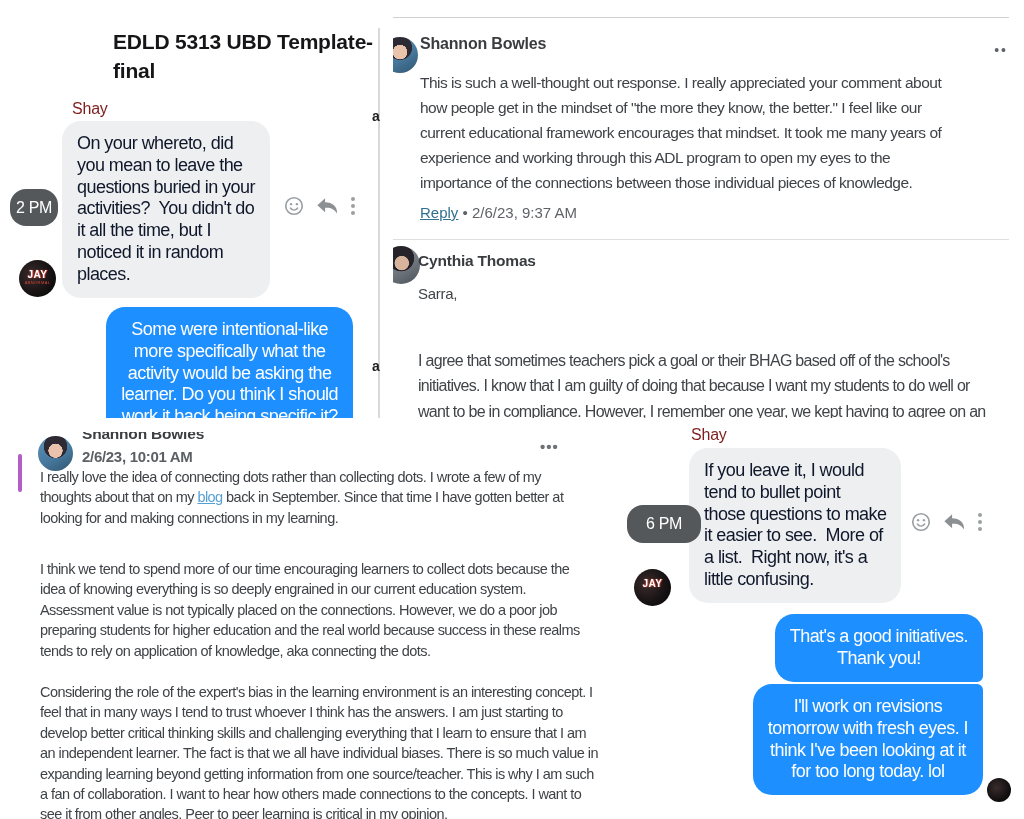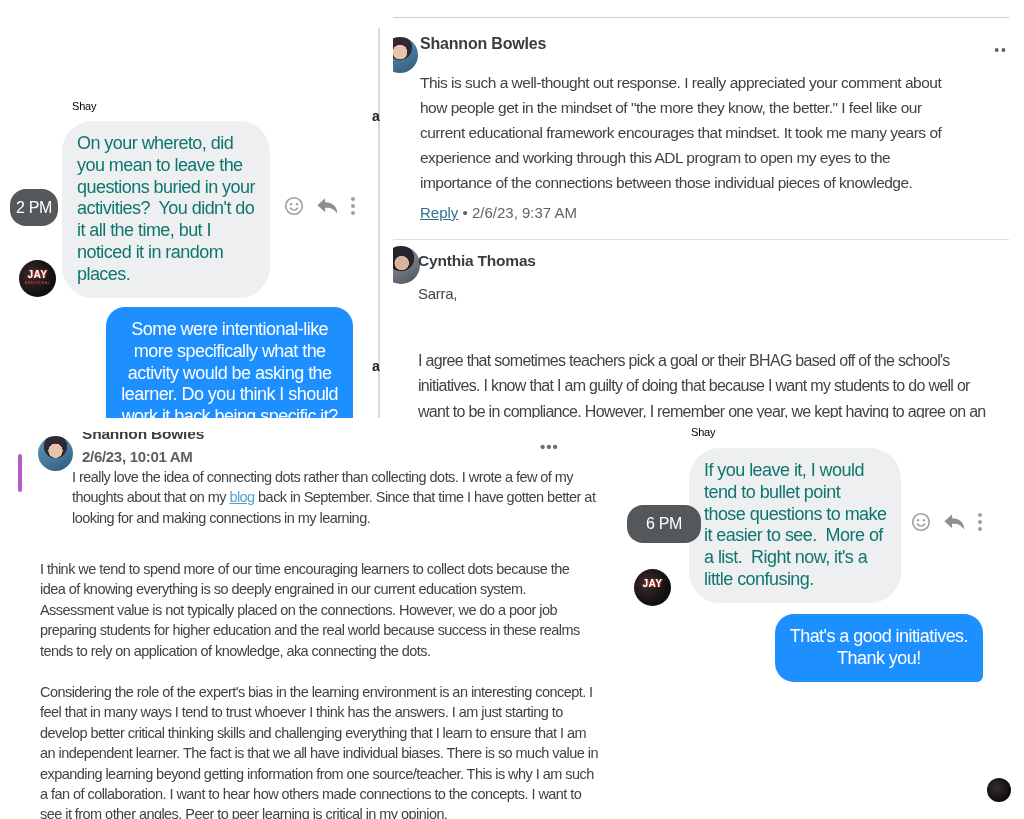--- a/index.html
+++ b/index.html
@@ -4,24 +4,24 @@
 <style>
   * { margin:0; padding:0; box-sizing:border-box; }
   html,body { width:1024px; height:819px; background:#fff; font-family:"Liberation Sans", sans-serif; overflow:hidden; }
   .stage { position:relative; width:1024px; height:819px; background:#fff; overflow:hidden; }
   .panel { position:absolute; background:#fff; overflow:hidden; }
   .ws-pre { white-space:pre; }
 
   
   #panel-tl { left:0; top:0; width:382px; height:433px; z-index:2; }
   .doc-title { position:absolute; left:113px; top:27px; font-size:21px; font-weight:bold; line-height:29px; letter-spacing:-0.2px; color:#161618; }
-  .sender-label { font-size:11px; color:#000000; letter-spacing:-0.2px; }
+  .sender-label { font-size:16px; color:#7f1d1d; letter-spacing:-0.2px; }
   #tl-sender { position:absolute; left:72px; top:100px; }
   .bubble { display:inline-block; border-radius:19px; padding:12px 15px; font-size:18px; line-height:21.8px; letter-spacing:-0.55px; }
-  .bubble-gray { background:#edeff0; color:#0f766e;border-radius:31px; }
+  .bubble-gray { background:#edeff0; color:#0f172a; }
   .bubble-blue { background:#1d8ffe; color:#ffffff;text-align:center; }
   #tl-gray { position:absolute; left:62px; top:121px; }
   #tl-blue { position:absolute; right:29px; top:307px; border-bottom-left-radius:19px; }
   .pill { position:absolute; background:#55585b; color:#fff; border-radius:16px; font-size:16px; text-align:center; letter-spacing:-0.3px; }
   #tl-pill { left:10px; top:189px; width:48px; height:37px; line-height:37px; }
   .jay-avatar { position:absolute; width:37px; height:37px; border-radius:50%;
     background:radial-gradient(circle at 35% 40%, #3a2c2c 0%, #181314 55%, #050505 100%);
     color:#fff; text-align:center; overflow:hidden; }
   .jay-avatar .l1 { display:block; font-size:10px; font-weight:bold; margin-top:9px; letter-spacing:0.5px; text-shadow:0 0 2px #c23b2e, 1px 0 0 #c23b2e; }
   .jay-avatar .l2 { display:block; font-size:4px; color:#d8473a; letter-spacing:0.4px; }
@@ -59,21 +59,21 @@
 
   
   #panel-bl { left:0; top:418px; width:600px; height:401px; z-index:3; }
   #bl-bar { position:absolute; left:18px; top:36px; width:4px; height:38px; background:#b45cc8; border-radius:2px; }
   #bl-avatar { left:38px; top:18px; width:35px; height:35px; }
   .clip-name { position:absolute; left:82px; top:14px; height:14px; overflow:hidden; }
   .clip-name span { display:block; transform:translateY(-7px); font-size:15.5px; font-weight:bold; color:#3b3f42; letter-spacing:-0.2px; }
   #bl-date { position:absolute; left:82px; top:30px; font-size:15px; color:#5c6064; letter-spacing:-0.3px;font-weight:bold; }
   #bl-menu { position:absolute; left:540px; top:20px; color:#6d7175; font-size:15px; font-weight:bold; letter-spacing:1px; }
   .bl-para { position:absolute; left:40px; font-size:14.5px; line-height:20.4px; letter-spacing:-0.55px; color:#3f4347; }
-  #bl-p1 { top:49px;margin-left:32px; }
+  #bl-p1 { top:49px; }
   #bl-p2 { top:141px; }
   #bl-p3 { top:264px; }
   .link-blog { color:#55a1d6; text-decoration:underline; cursor:pointer; }
 
   
   #panel-br { left:600px; top:418px; width:424px; height:401px; z-index:3; }
   #br-sender { position:absolute; left:91px; top:8px; }
   #br-gray { position:absolute; left:89px; top:30px; }
   #br-icons { left:310px; top:93px; }
   #br-pill { left:27px; top:87px; width:74px; height:38px; line-height:38px; }
@@ -82,20 +82,22 @@
   #br-blue2 { position:absolute; right:41px; top:266px; border-top-right-radius:6px; }
   #br-read { position:absolute; left:387px; top:360px; width:24px; height:24px; border-radius:50%;
     background:radial-gradient(circle at 40% 40%, #3a2c2c 0%, #131011 60%, #000 100%); }
 </style>
 </head>
 <body>
 
 <div class="stage">
 
   <div class="panel" id="panel-tl">
+    <div class="doc-title ws-pre">EDLD 5313 UBD Template-
+final</div>
     <div class="sender-label" id="tl-sender">Shay</div>
     <div class="bubble bubble-gray ws-pre" id="tl-gray">On your whereto, did
 you mean to leave the
 questions buried in your
 activities?  You didn't do
 it all the time, but I
 noticed it in random
 places.</div>
 
     <div class="icon-row" id="tl-icons">
@@ -221,17 +223,21 @@
     </div>
 
     <div class="pill" id="br-pill">6 PM</div>
 
     <div class="jay-avatar" id="br-avatar">
       <span class="l1">JAY</span>
     </div>
 
     <div class="bubble bubble-blue ws-pre" id="br-blue1">That's a good initiatives.
 Thank you!</div>
+    <div class="bubble bubble-blue ws-pre" id="br-blue2">I'll work on revisions
+tomorrow with fresh eyes. I
+think I've been looking at it
+for too long today. lol</div>
 
     <div id="br-read"></div>
   </div>
 
 </div>
 
 </body></html>

